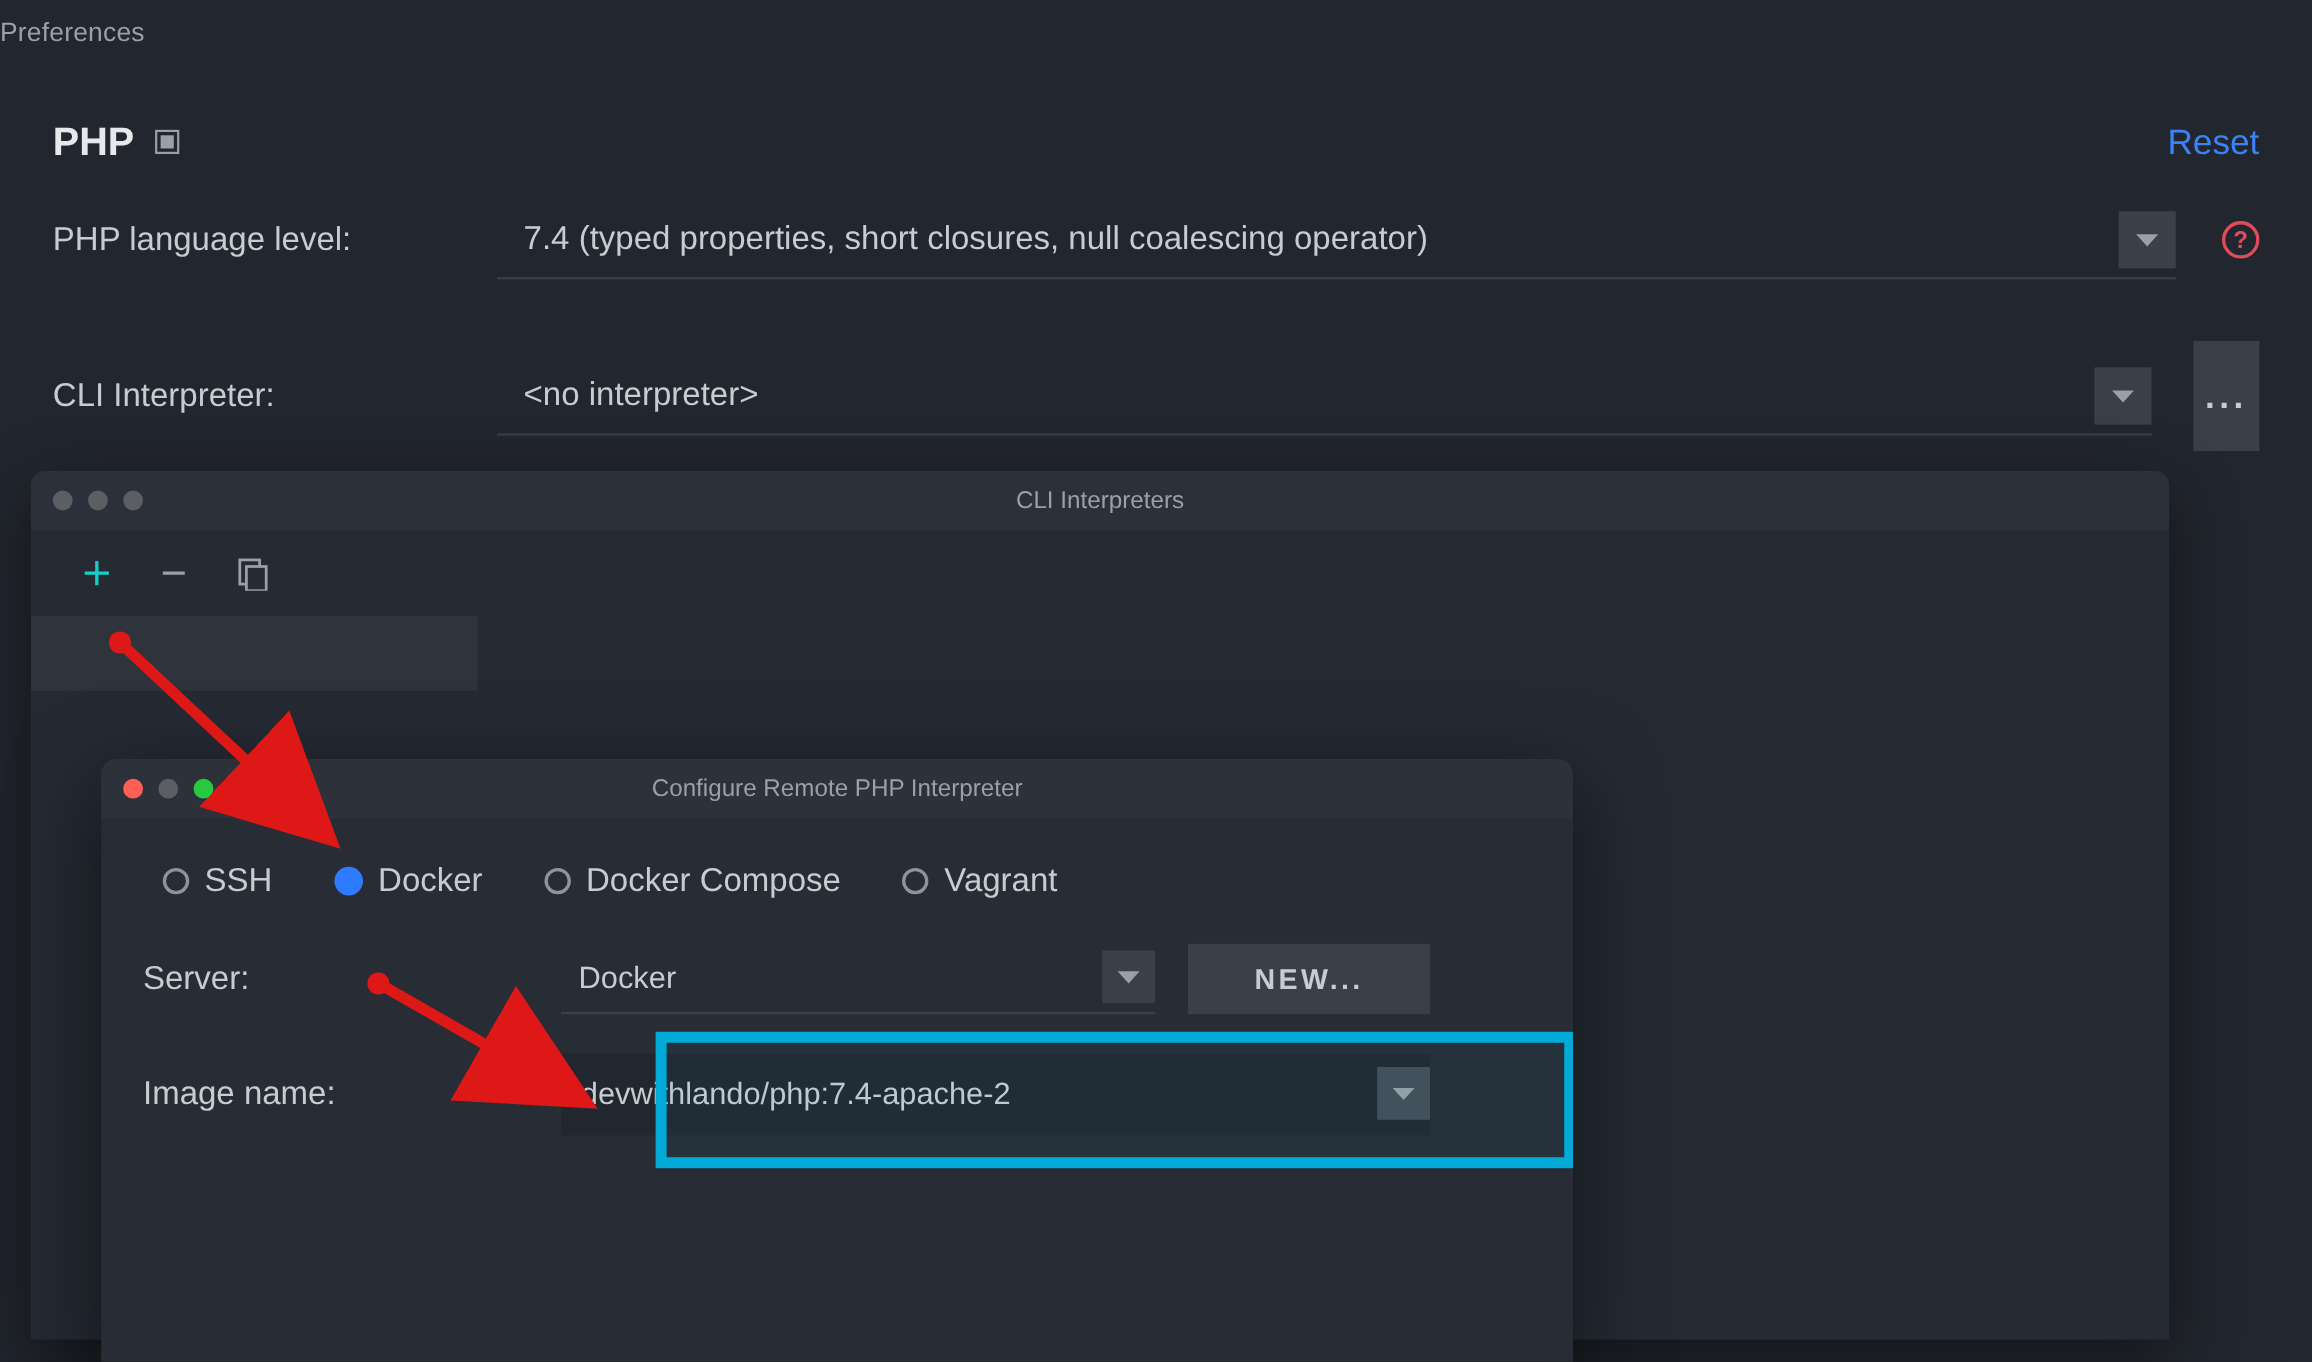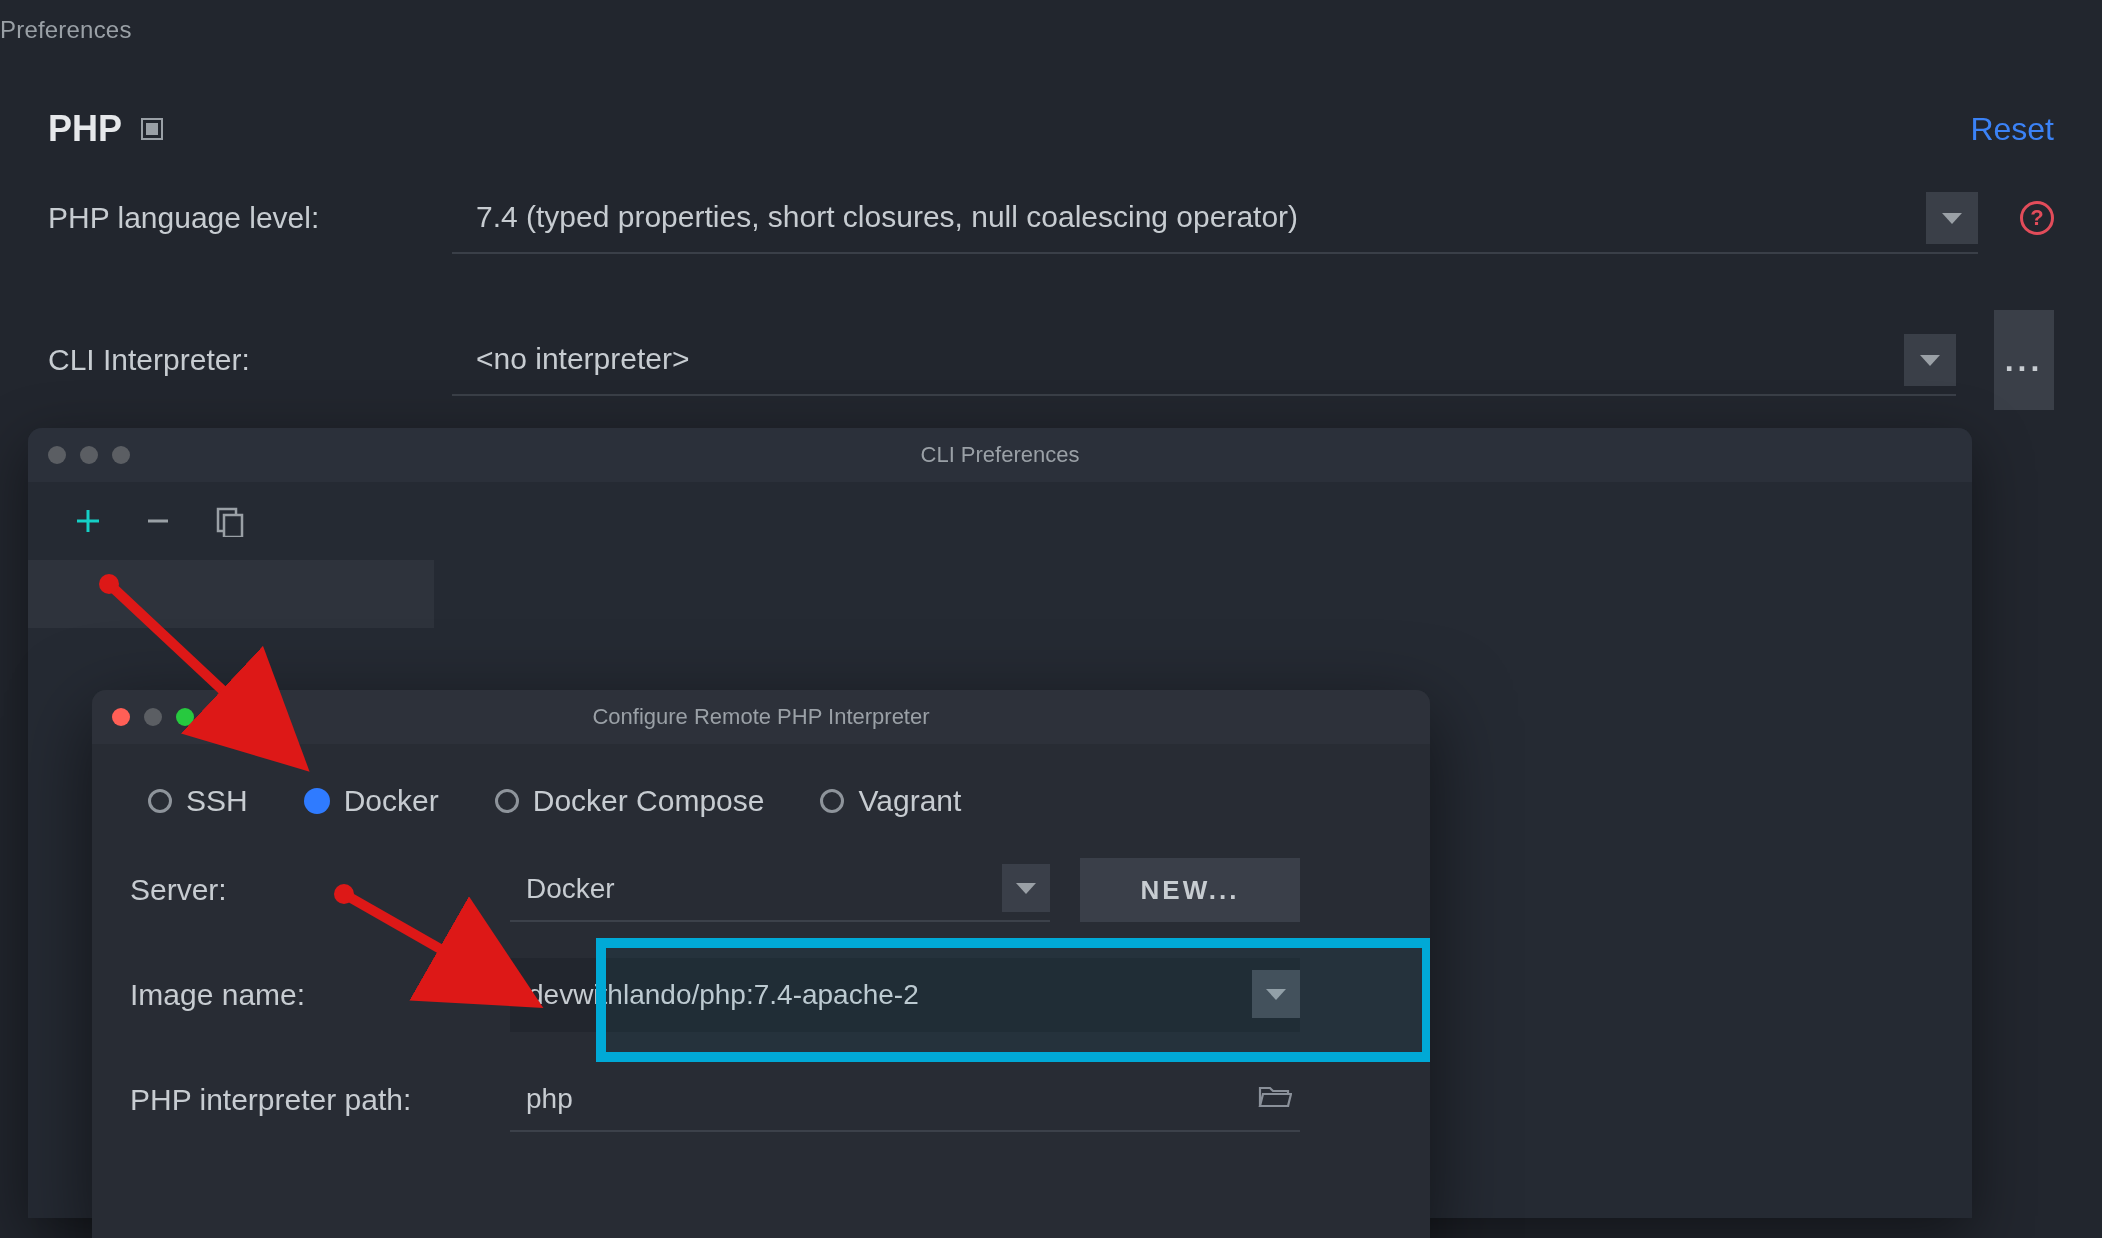--- a/index.html
+++ b/index.html
@@ -336,21 +336,21 @@
   </div>
 </div>
 
 <div class="cli-window">
   <div class="win-titlebar">
     <div class="traffic">
       <span class="tl"></span>
       <span class="tl"></span>
       <span class="tl"></span>
     </div>
-    <span class="win-title">CLI Preferences</span>
+    <span class="win-title">CLI Interpreters</span>
   </div>
   <div class="cli-toolbar">
     <span class="tb-btn">
       <svg width="28" height="28" viewBox="0 0 28 28">
         <line x1="14" y1="3" x2="14" y2="25" stroke="#15d0c6" stroke-width="3"></line>
         <line x1="3" y1="14" x2="25" y2="14" stroke="#15d0c6" stroke-width="3"></line>
       </svg>
     </span>
     <span class="tb-btn">
       <svg width="28" height="28" viewBox="0 0 28 28">
@@ -422,32 +422,20 @@
       <div class="cfg-field" style="max-width:790px;">
         <input type="text" value="devwithlando/php:7.4-apache-2" style="">
         <span class="caret-bar"></span>
         <div class="drop-btn">
           <span class="tri-down"></span>
         </div>
       </div>
       <div class="highlight-box" style="left:466px; top:-20px; width:836px; height:124px;"></div>
     </div>
 
-    <div class="cfg-row">
-      <div class="cfg-label">PHP interpreter path:</div>
-      <div class="cfg-field" style="max-width:790px;">
-        <span>php</span>
-        <span class="folder-icon" style="position:absolute; right:8px;">
-          <svg width="34" height="28" viewBox="0 0 34 28">
-            <path d="M2 6 L2 24 L30 24 L30 9 L15 9 L12 6 Z" fill="none" stroke="#8a9099" stroke-width="2.2"></path>
-            <path d="M5 12 L33 12 L30 24 L2 24 Z" fill="#282c34" stroke="#8a9099" stroke-width="2.2"></path>
-          </svg>
-        </span>
-      </div>
-    </div>
   </div>
 </div>
 
 <svg class="arrow-svg" style="left:95px; top:570px;" width="240" height="220">
   <defs>
     <marker id="ah1" markerWidth="14" markerHeight="14" refX="10" refY="6" orient="auto">
       <path d="M0,0 L12,6 L0,12 Z" fill="#dd1817"></path>
     </marker>
   </defs>
   <line x1="14" y1="14" x2="200" y2="188" stroke="#dd1817" stroke-width="10" marker-end="url(#ah1)"></line>

